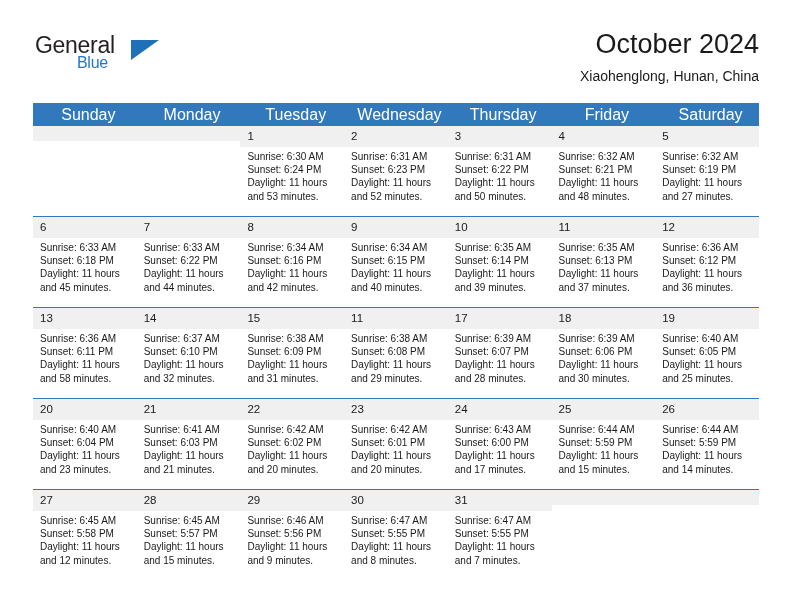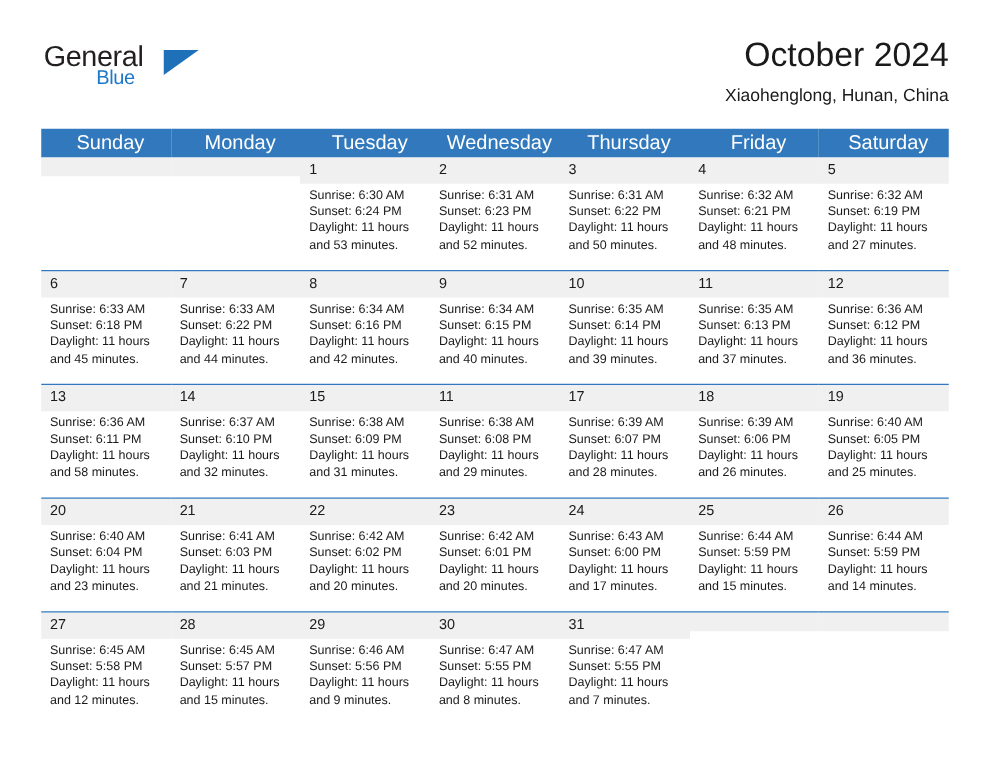--- a/index.html
+++ b/index.html
@@ -351,21 +351,21 @@
               <span>Daylight: 11 hours</span>
               <span>and 28 minutes.</span>
             </span>
           </td>
           <td>
             <span class="daynum">18</span>
             <span class="info">
               <span>Sunrise: 6:39 AM</span>
               <span>Sunset: 6:06 PM</span>
               <span>Daylight: 11 hours</span>
-              <span>and 26 minutes.</span>
+              <span>and 30 minutes.</span>
             </span>
           </td>
           <td>
             <span class="daynum">19</span>
             <span class="info">
               <span>Sunrise: 6:40 AM</span>
               <span>Sunset: 6:05 PM</span>
               <span>Daylight: 11 hours</span>
               <span>and 25 minutes.</span>
             </span>

